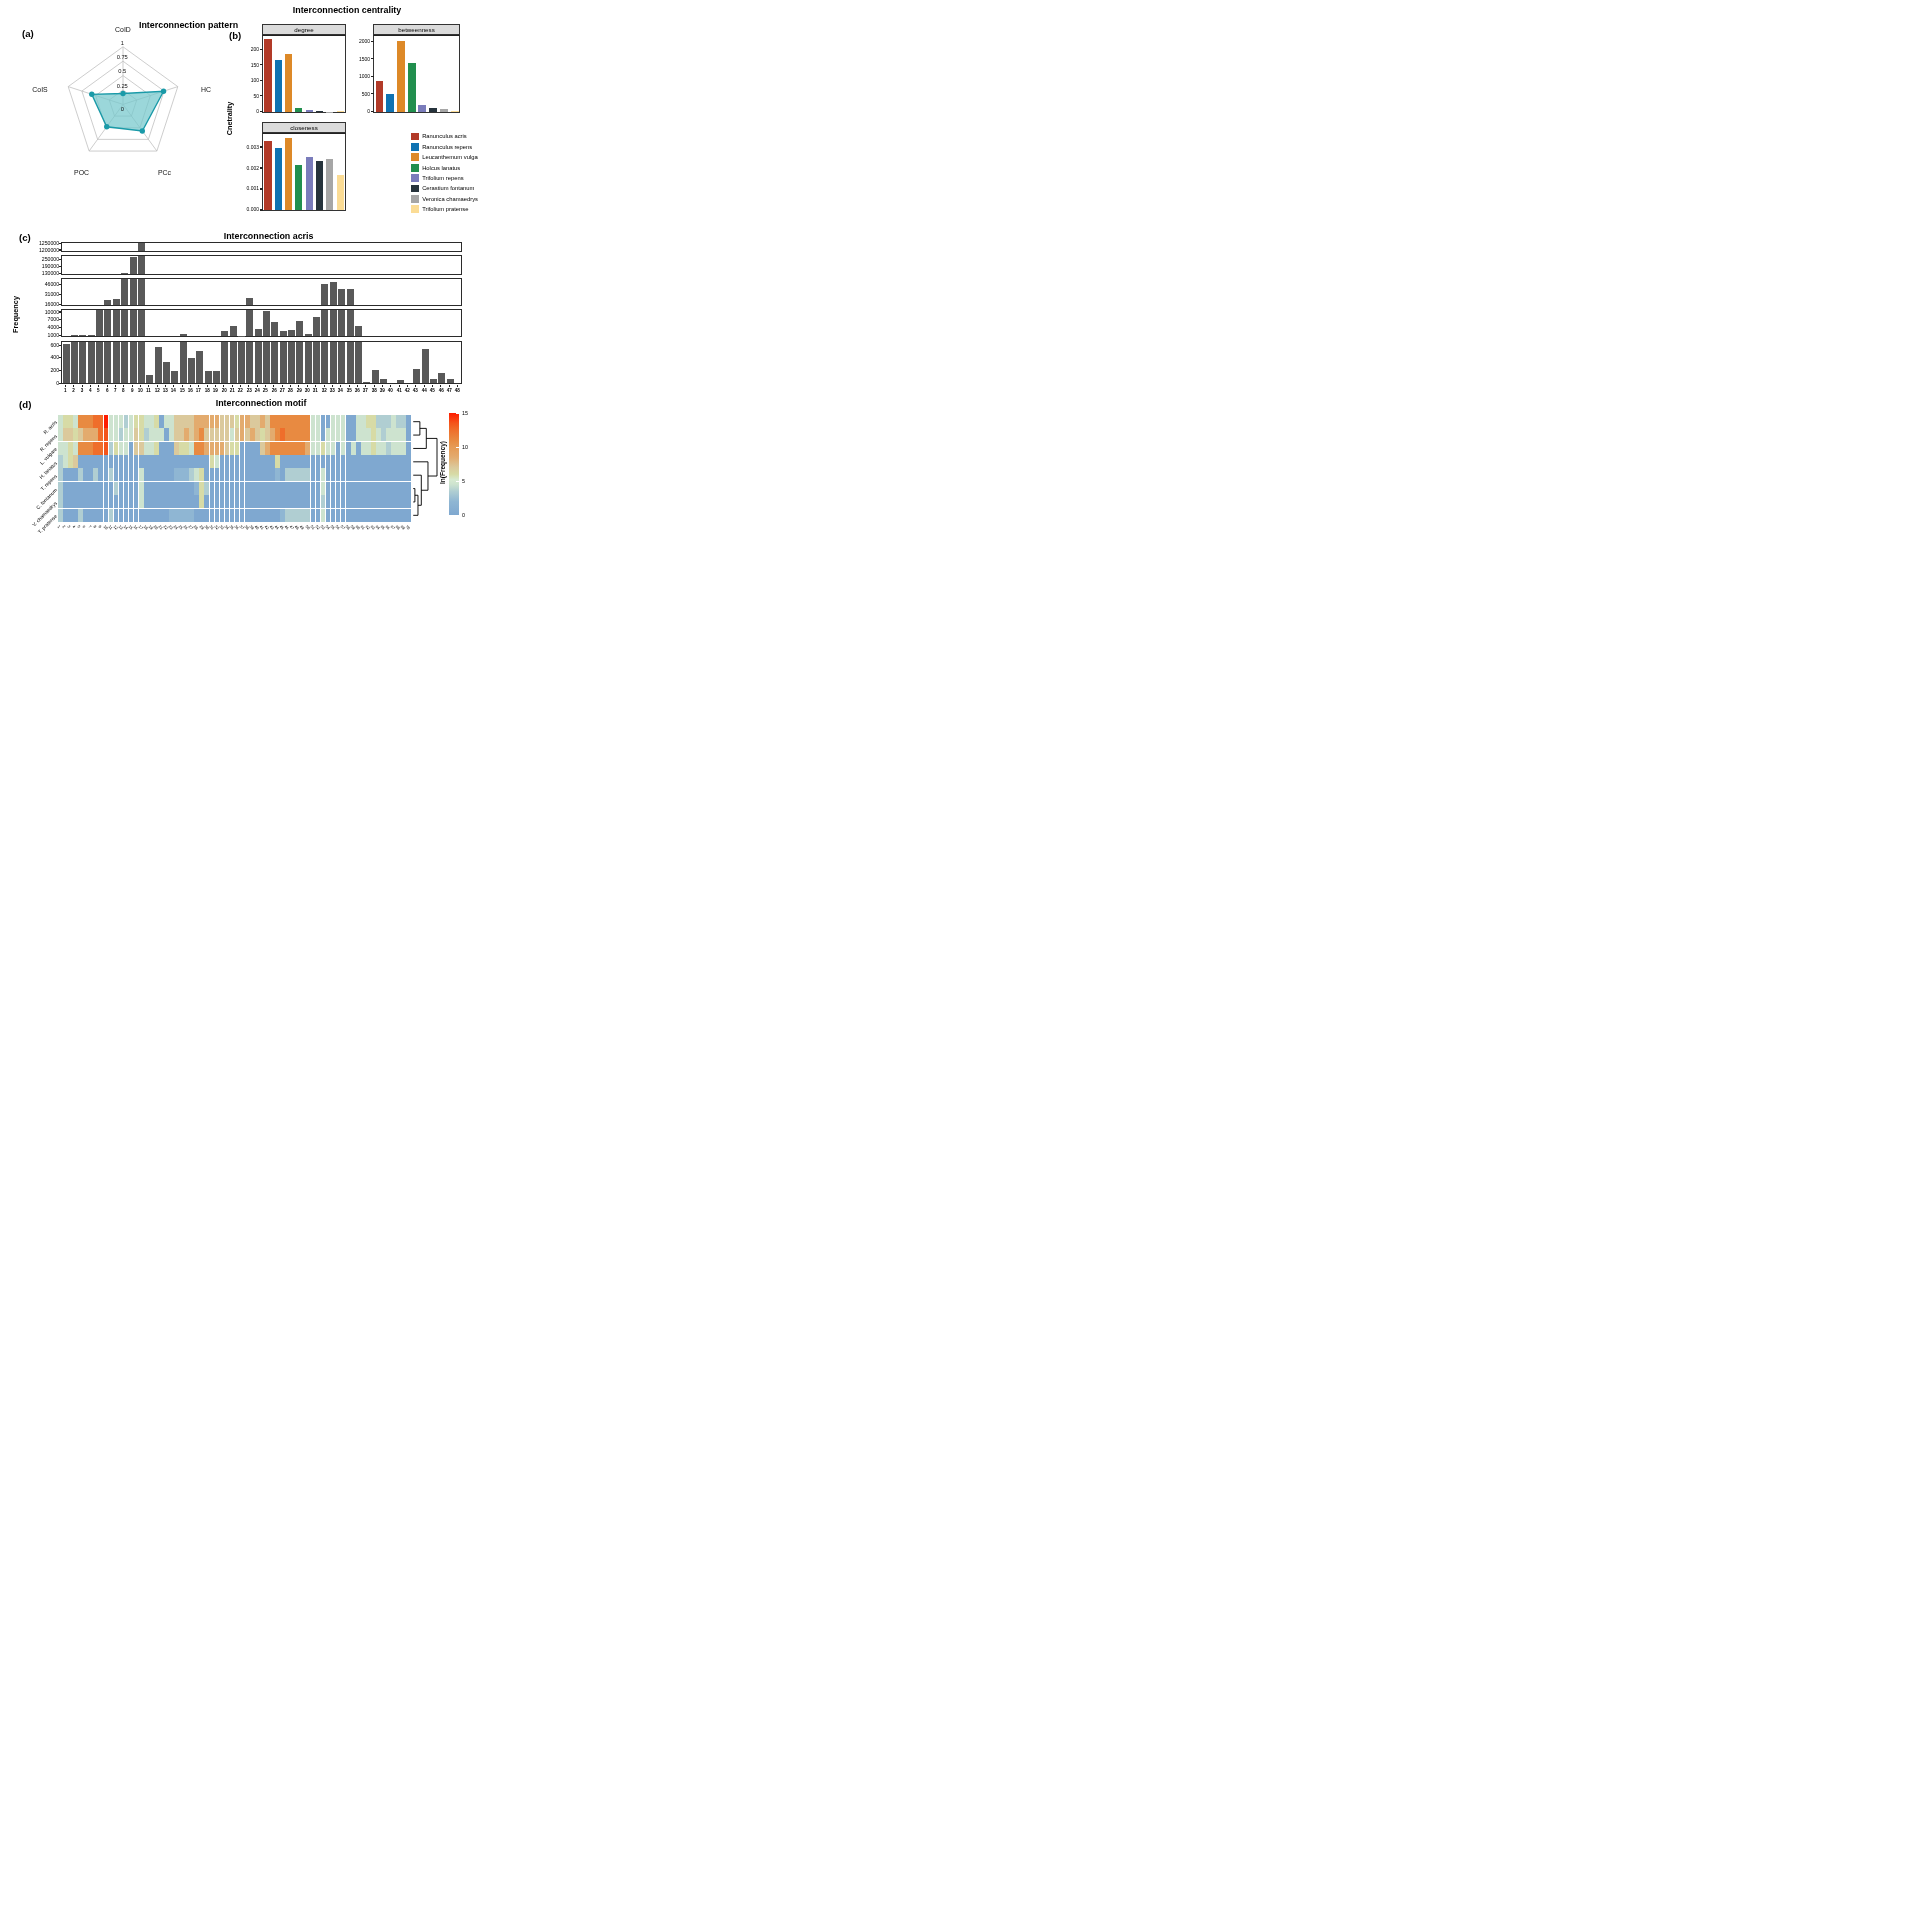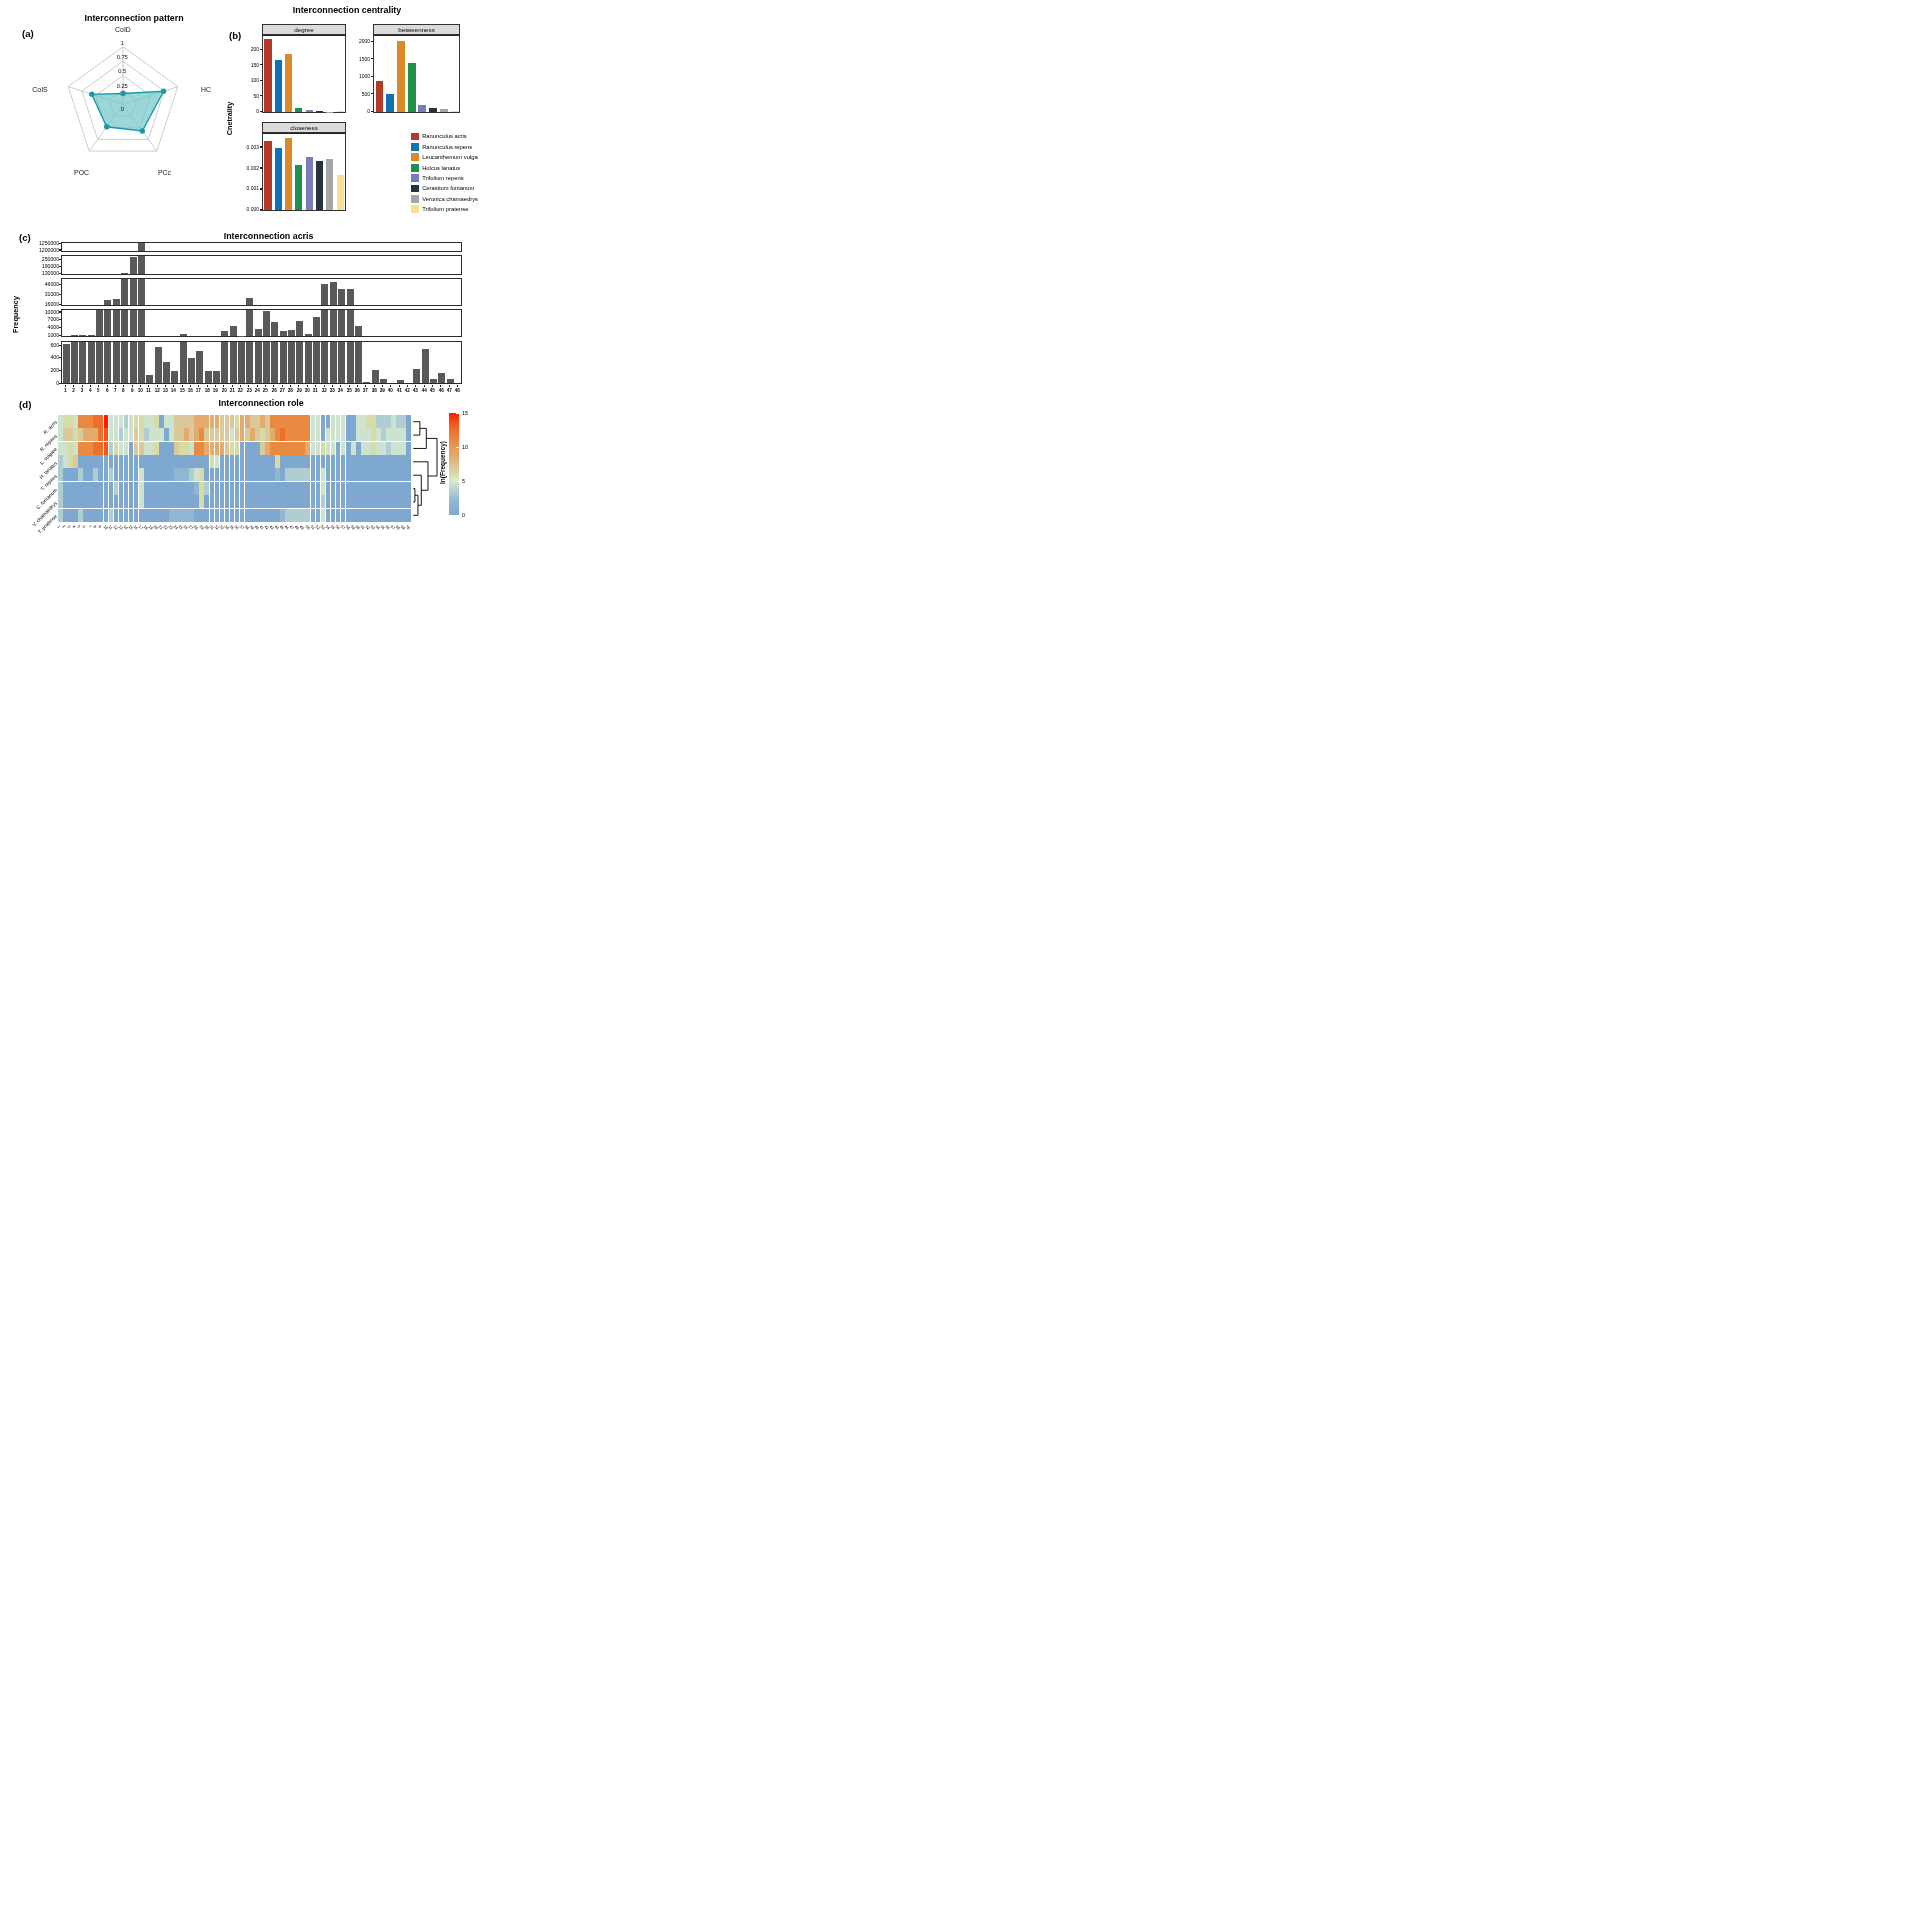--- a/index.html
+++ b/index.html
@@ -37,21 +37,21 @@
   .cb-dash{position:absolute;width:2.7px;height:1.2px;background:#fff;}
   .cb-label{position:absolute;font-size:6.5px;font-weight:bold;transform:rotate(-90deg);white-space:nowrap;text-align:center;}
   svg text{font-family:"Liberation Sans", sans-serif;}
 </style>
 </head>
 <body>
 
 <div class="fig">
 
   <section style="left:3.1px;top:2.3px;width:235px;height:210px;">
-    <div class="ptitle" style="left:27px;top:11px;width:208px;">Interconnection pattern</div>
+    <div class="ptitle" style="left:27px;top:18px;width:208px;text-align:right;">Interconnection pattern</div>
     <div class="pletter" style="left:19px;top:25.4px;">(a)</div>
     <svg id="radar-svg" style="position:absolute;left:11.6px;top:16px;" width="216" height="169" viewBox="0 0 560 440">
         <polygon points="280.0,187.5 315.7,213.4 302.0,255.3 258.0,255.3 244.3,213.4" fill="none" stroke="#BDBDBD" stroke-width="2"></polygon>
         <polygon points="280.0,150.0 351.3,201.8 324.1,285.7 235.9,285.7 208.7,201.8" fill="none" stroke="#BDBDBD" stroke-width="2"></polygon>
         <polygon points="280.0,112.5 387.0,190.2 346.1,316.0 213.9,316.0 173.0,190.2" fill="none" stroke="#BDBDBD" stroke-width="2"></polygon>
         <polygon points="280.0,75.0 422.7,178.6 368.2,346.4 191.8,346.4 137.3,178.6" fill="none" stroke="#BDBDBD" stroke-width="2"></polygon>
         <line x1="280" y1="225" x2="280" y2="75" stroke="#BDBDBD" stroke-width="2"></line>
         <line x1="280" y1="225" x2="422.658477444273" y2="178.6474508437579" stroke="#BDBDBD" stroke-width="2"></line>
         <line x1="280" y1="225" x2="368.167787843871" y2="346.3525491562421" stroke="#BDBDBD" stroke-width="2"></line>
         <line x1="280" y1="225" x2="191.83221215612906" y2="346.3525491562421" stroke="#BDBDBD" stroke-width="2"></line>
@@ -411,21 +411,21 @@
         <div class="mxlab" style="left: 376px; top: 146px; width: 8.5px;">46</div>
         <div class="mxdash" style="left: 388px; top: 143px;"></div>
         <div class="mxlab" style="left: 384px; top: 146px; width: 8.5px;">47</div>
         <div class="mxdash" style="left: 396px; top: 143px;"></div>
         <div class="mxlab" style="left: 392px; top: 146px; width: 8.5px;">48</div>
       </div>
   </section>
 
   <section style="left:3.1px;top:397px;width:474px;height:147px;">
     <div class="pletter" style="left:16px;top:1.5px;">(d)</div>
-    <div class="ptitle" style="left:54px;top:0.8px;width:408px;">Interconnection role</div>
+    <div class="ptitle" style="left:54px;top:0.8px;width:408px;">Interconnection motif</div>
 
     <div id="hm-rowlabels">
         <div class="hm-rowlab" style="left: 0px; width: 53px; top: 21.4px;">R. acris</div>
         <div class="hm-rowlab" style="left: 0px; width: 53px; top: 35px;">R. repens</div>
         <div class="hm-rowlab" style="left: 0px; width: 53px; top: 48px;">L. vulgare</div>
         <div class="hm-rowlab" style="left: 0px; width: 53px; top: 62px;">H. lanatus</div>
         <div class="hm-rowlab" style="left: 0px; width: 53px; top: 75px;">T. repens</div>
         <div class="hm-rowlab" style="left: 0px; width: 53px; top: 89px;">C. fontanum</div>
         <div class="hm-rowlab" style="left: 0px; width: 53px; top: 102px;">V. chamaedrys</div>
         <div class="hm-rowlab" style="left: 0px; width: 53px; top: 115px;">T. pratense</div>

